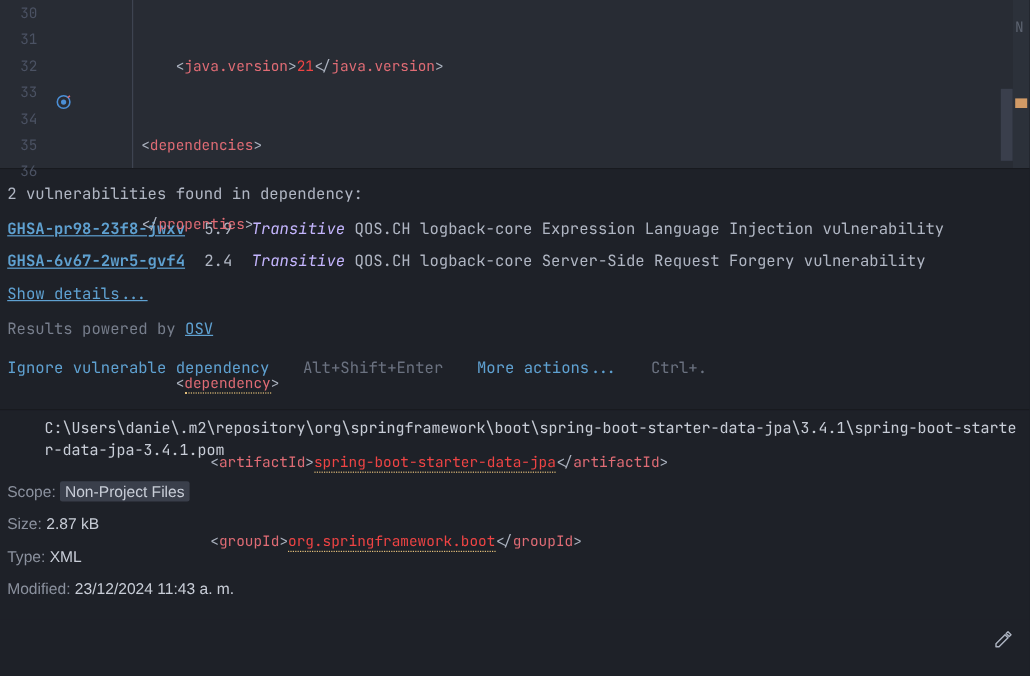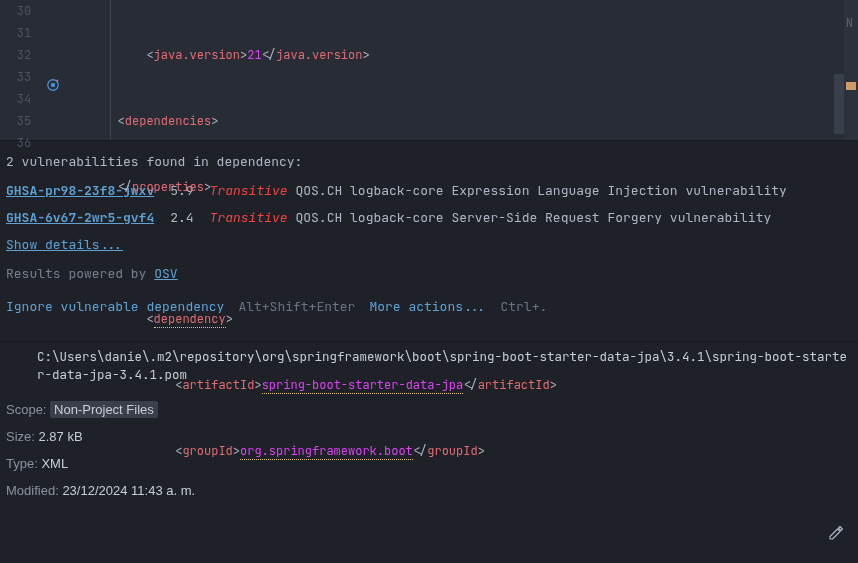--- a/index.html
+++ b/index.html
@@ -49,21 +49,21 @@
       line-height: 22px;
       font-size: 12px;
       white-space: pre;
       position: relative;
     }
     .code-line {
       height: 22px;
     }
     .tag-br { color: #abb2bf; }
     .tag-name { color: #e06c75; }
-    .tag-text { color: #d946ef; }
+    .tag-text { color: #ef4444; }
     .warn-underline {
       border-bottom: 1px dotted #e5c07b;
     }
     .icon-target {
       position: absolute;
       left: 46px;
       top: 78px;
       width: 14px;
       height: 14px;
     }
@@ -117,21 +117,21 @@
       color: #5fa1d1;
       text-decoration: underline;
       cursor: pointer;
       font-weight: bold;
     }
     .vuln-score {
       color: #b0b6c3;
     }
     .vuln-transitive {
       font-style: italic;
-      color: #ef4444;
+      color: #c4b5fd;
     }
     .vuln-desc {
       color: #b0b6c3;
     }
     .show-details {
       color: #5fa1d1;
       text-decoration: underline;
       cursor: pointer;
       display: inline-block;
       margin-bottom: 12px;
@@ -140,21 +140,21 @@
       color: #777e8c;
       margin-bottom: 16px;
     }
     .powered-by a {
       color: #5fa1d1;
       text-decoration: underline;
     }
     .actions-row {
       display: flex;
       align-items: flex-end;
-      gap: 14px;
+      gap: 28px;
       margin-bottom: 14px;
     }
     .action-link {
       color: #5fa1d1;
       cursor: pointer;
     }
     .action-shortcut {
       color: #6b7280;
     }
     .file-info-section {

